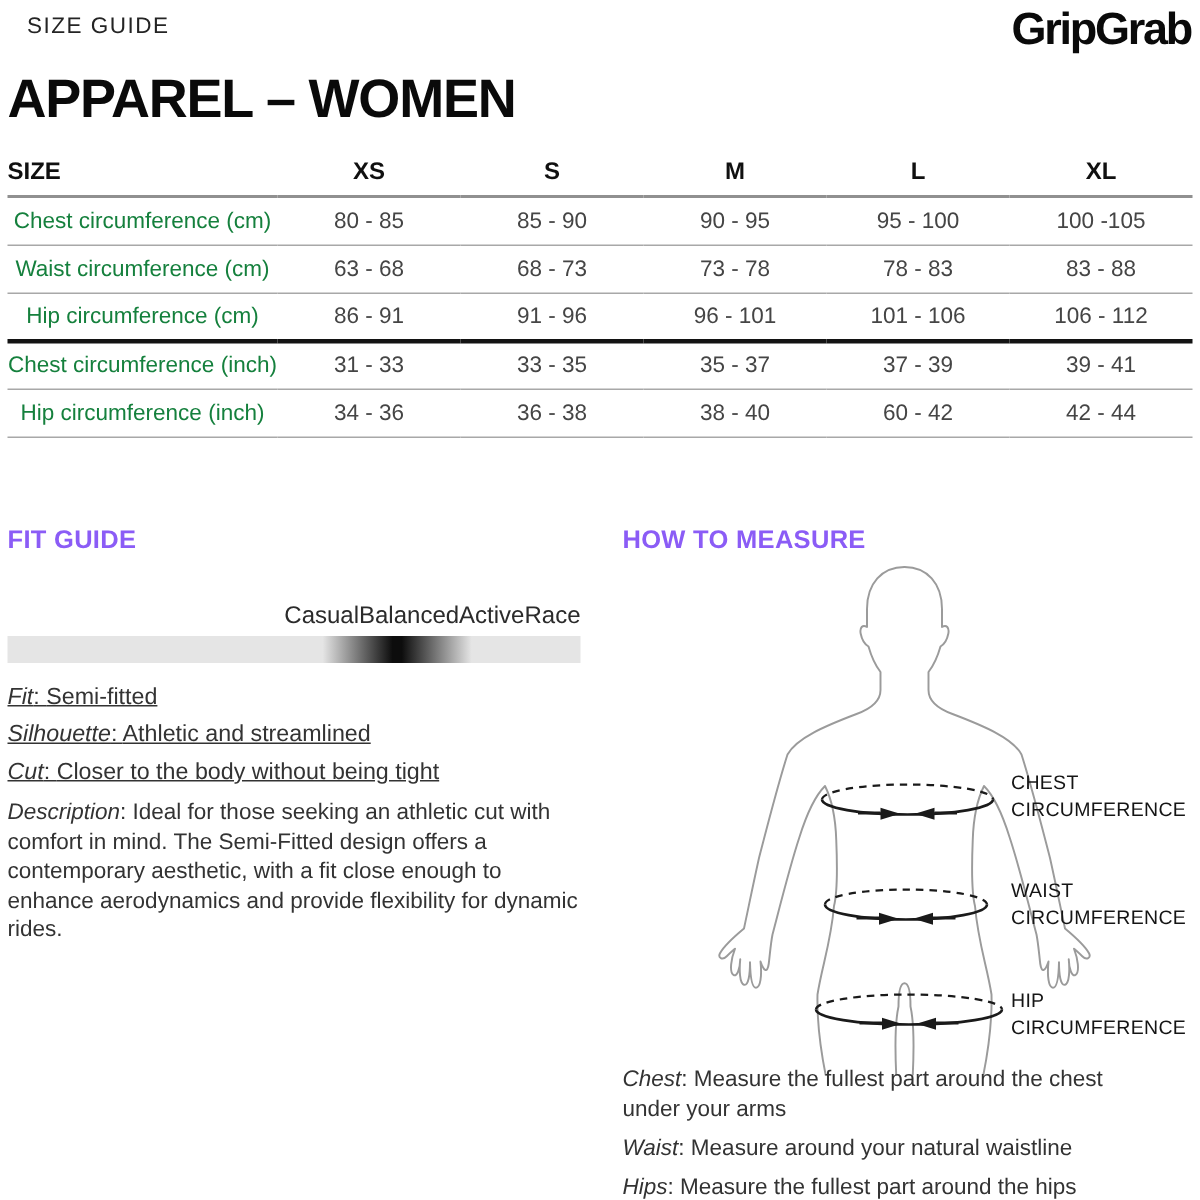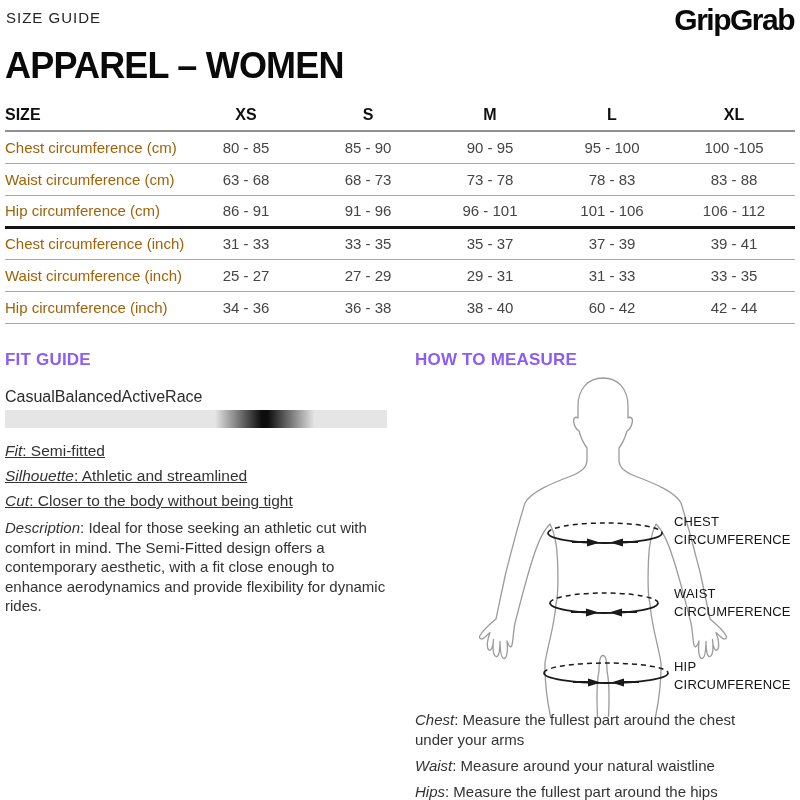--- a/index.html
+++ b/index.html
@@ -3,37 +3,37 @@
 <meta charset="utf-8">
 <style>
   * { margin:0; padding:0; box-sizing:border-box; }
   html,body { background:#fff; }
   body {
     position:relative; width:800px; height:800px; overflow:hidden;
     font-family:"Liberation Sans", sans-serif; color:#333;
   }
 
   
-  .eyebrow { position:absolute; left:6px; top:9px; font-size:15px; letter-spacing:1px; color:#242424; }
+  .eyebrow { position:absolute; left:18px; top:9px; font-size:15px; letter-spacing:1px; color:#242424; }
   .brand   { position:absolute; right:6px; top:3px; font-size:30px; font-weight:800; letter-spacing:-1.5px; color:#0a0a0a; }
   .title   { position:absolute; left:5px; top:45px; font-size:36px; font-weight:800; letter-spacing:-0.8px; color:#0a0a0a; }
 
   
   table.size-table { position:absolute; left:5px; top:100px; width:790px; border-collapse:collapse; table-layout:fixed; }
   .size-table col.c-label { width:180px; }
   .size-table th { height:31px; font-size:16px; font-weight:700; color:#101010; text-align:center; border-bottom:2px solid #909090; }
   .size-table th.label { text-align:left; }
   .size-table td { height:32px; font-size:15px; color:#454545; text-align:center; border-bottom:1px solid #a8a8a8; }
-  .size-table td.label { text-align:left; color:#a16207; }
+  .size-table td.label { text-align:center; color:#15803d; }
   .size-table tr.cm-end td { border-bottom:3px solid #131313; }
 
   
   .fit-section { position:absolute; left:5px; top:350px; width:382px; }
   .section-heading { font-size:17px; font-weight:800; color:#8b5cf6; letter-spacing:0.2px; }
-  .scale-labels { display:flex; justify-content:flex-start; margin-top:18px; font-size:16px; color:#2b2b2b; }
+  .scale-labels { display:flex; justify-content:flex-end; margin-top:32px; font-size:16px; color:#2b2b2b; }
   .fit-bar { margin-top:4px; height:18px; width:100%; background:#e5e5e5; }
   .attrs { margin-top:15px;text-decoration:underline; }
   .attr { font-size:15.5px; line-height:16px; color:#333; margin-bottom:9px; }
   .lbl { font-style:italic; }
   .lbl::after { content:": "; font-style:normal; white-space:pre; }
   .description { margin-top:8px; width:385px; font-size:15px; line-height:19.5px; color:#333; }
 
   
   .measure-heading { position:absolute; left:415px; top:350px; }
   .figure-wrap { position:absolute; left:475px; top:372px; width:320px; height:345px; }
@@ -97,28 +97,20 @@
       <td>101 - 106</td>
       <td>106 - 112</td>
     </tr>
     <tr>
       <td class="label">Chest circumference (inch)</td>
       <td>31 - 33</td>
       <td>33 - 35</td>
       <td>35 - 37</td>
       <td>37 - 39</td>
       <td>39 - 41</td>
-    </tr>
-    <tr>
-      <td class="label">Waist circumference (inch)</td>
-      <td>25 - 27</td>
-      <td>27 - 29</td>
-      <td>29 - 31</td>
-      <td>31 - 33</td>
-      <td>33 - 35</td>
     </tr>
     <tr>
       <td class="label">Hip circumference (inch)</td>
       <td>34 - 36</td>
       <td>36 - 38</td>
       <td>38 - 40</td>
       <td>60 - 42</td>
       <td>42 - 44</td>
     </tr>
   </tbody>

